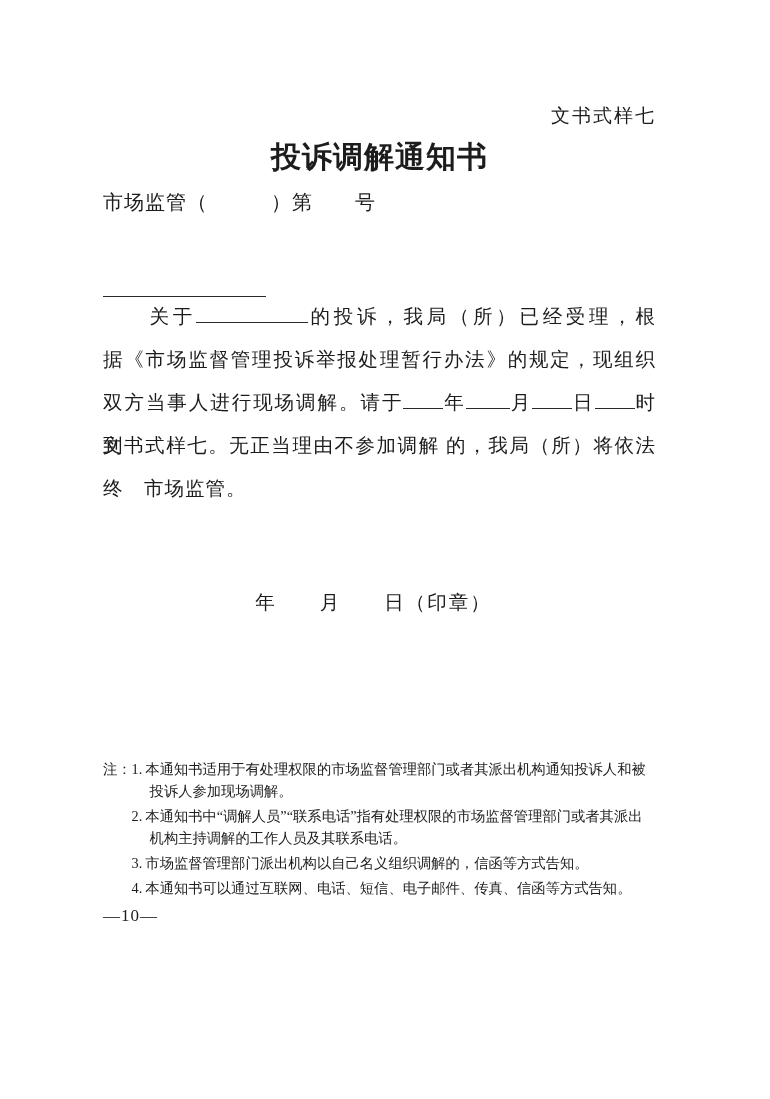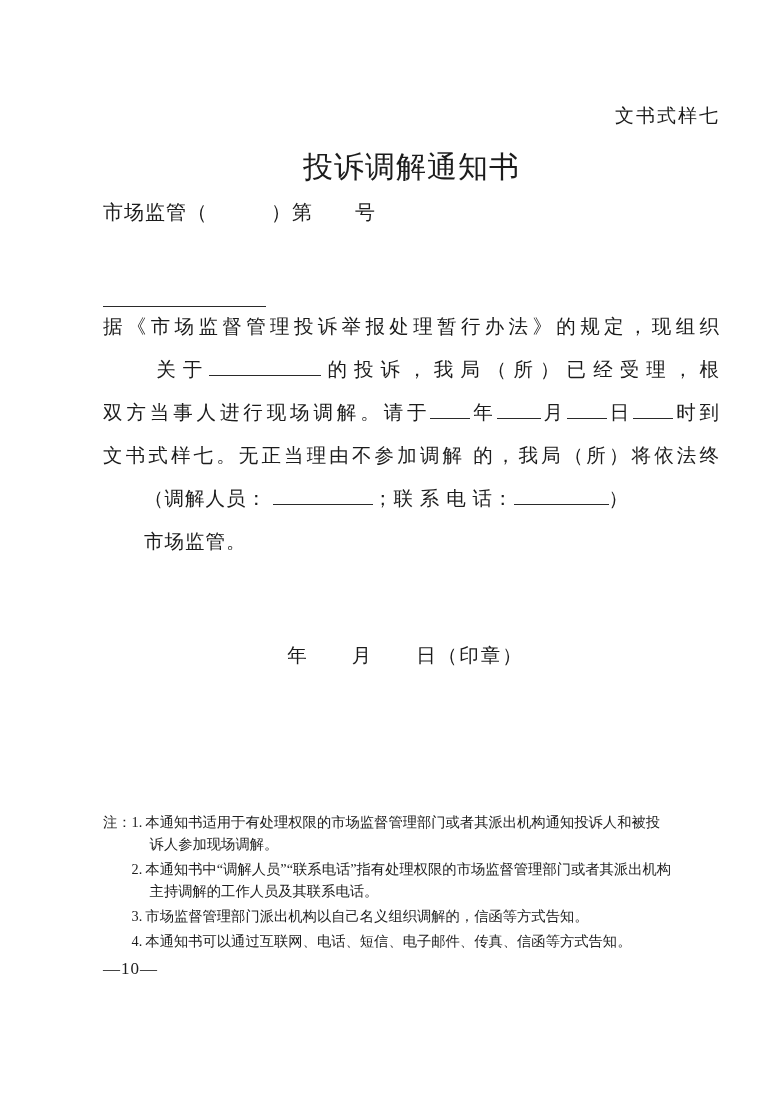--- a/index.html
+++ b/index.html
@@ -3,37 +3,37 @@
 <meta charset="utf-8">
 <style>
   * { margin: 0; padding: 0; box-sizing: border-box; }
   html, body { background: #e8e8e8; }
   .page {
     width: 770px; height: 1099px;
     margin: 0 auto;
     background: #ffffff;
     color: #1c1c1c;
     font-family: "Liberation Serif", "DejaVu Serif", serif;
-    padding: 105px 50px 0 103px;
+    padding: 105px 114px 0 103px;
     position: relative;
     overflow: hidden;
   }
   .doc-label {
     text-align: right;
     font-size: 19px;
     line-height: 22px;
     letter-spacing: 2px;
   }
   .title {
     text-align: center;
     font-family: "Liberation Sans", "DejaVu Sans", sans-serif;
-    font-weight: normal;
+    font-weight: bold;
     font-size: 30px;
     line-height: 40px;
-    margin-top: 20px;
+    margin-top: 10px;
     letter-spacing: 1px;
   }
   .doc-number {
     text-align: left;
     font-size: 20px;
     line-height: 26px;
     margin-top: 12px;
     letter-spacing: 1px;
   }
   .addressee-line { margin-top: 68px; height: 6px; }
@@ -93,25 +93,24 @@
 
   <h1 class="title">投诉调解通知书</h1>
 
   <div class="doc-number">市场监管（　　　）第　　号</div>
 
   <div class="addressee-line">
     <span class="blank" id="addressee-blank" style="width: 163px;"></span>
   </div>
 
   <div class="body" id="body-lines">
+      <div class="line jfull">　　关于<span class="blank" style="width: 112px;"></span>的投诉，我局（所）已经受理，根</div>
       <div class="line jfull">据《市场监督管理投诉举报处理暂行办法》的规定，现组织</div>
-      <div class="line jfull">　　关于<span class="blank" style="width: 112px;"></span>的投诉，我局（所）已经受理，根</div>
       <div class="line jfull">双方当事人进行现场调解。请于<span class="blank" style="width: 40px;"></span>年<span class="blank" style="width: 44px;"></span>月<span class="blank" style="width: 40px;"></span>日<span class="blank" style="width: 40px;"></span>时到</div>
       <div class="line jfull">文书式样七。无正当理由不参加调解 的，我局（所）将依法终</div>
-      <div class="line">　　（调解人员： <span class="blank" style="width: 100px;"></span>；联 系 电 话：<span class="blank" style="width: 95px;"></span>）</div>
       <div class="line">　　市场监管。</div>
     </div>
 
   <div class="date-line">年　　月　　日（印章）</div>
 
   <div class="notes">
     <span class="notes-label">注：</span>
     <div class="notes-list" id="notes-list">
         <div class="note-item"><span class="note-num">1.</span><span>本通知书适用于有处理权限的市场监督管理部门或者其派出机构通知投诉人和被投诉人参加现场调解。</span></div>
         <div class="note-item"><span class="note-num">2.</span><span>本通知书中“调解人员”“联系电话”指有处理权限的市场监督管理部门或者其派出机构主持调解的工作人员及其联系电话。</span></div>

